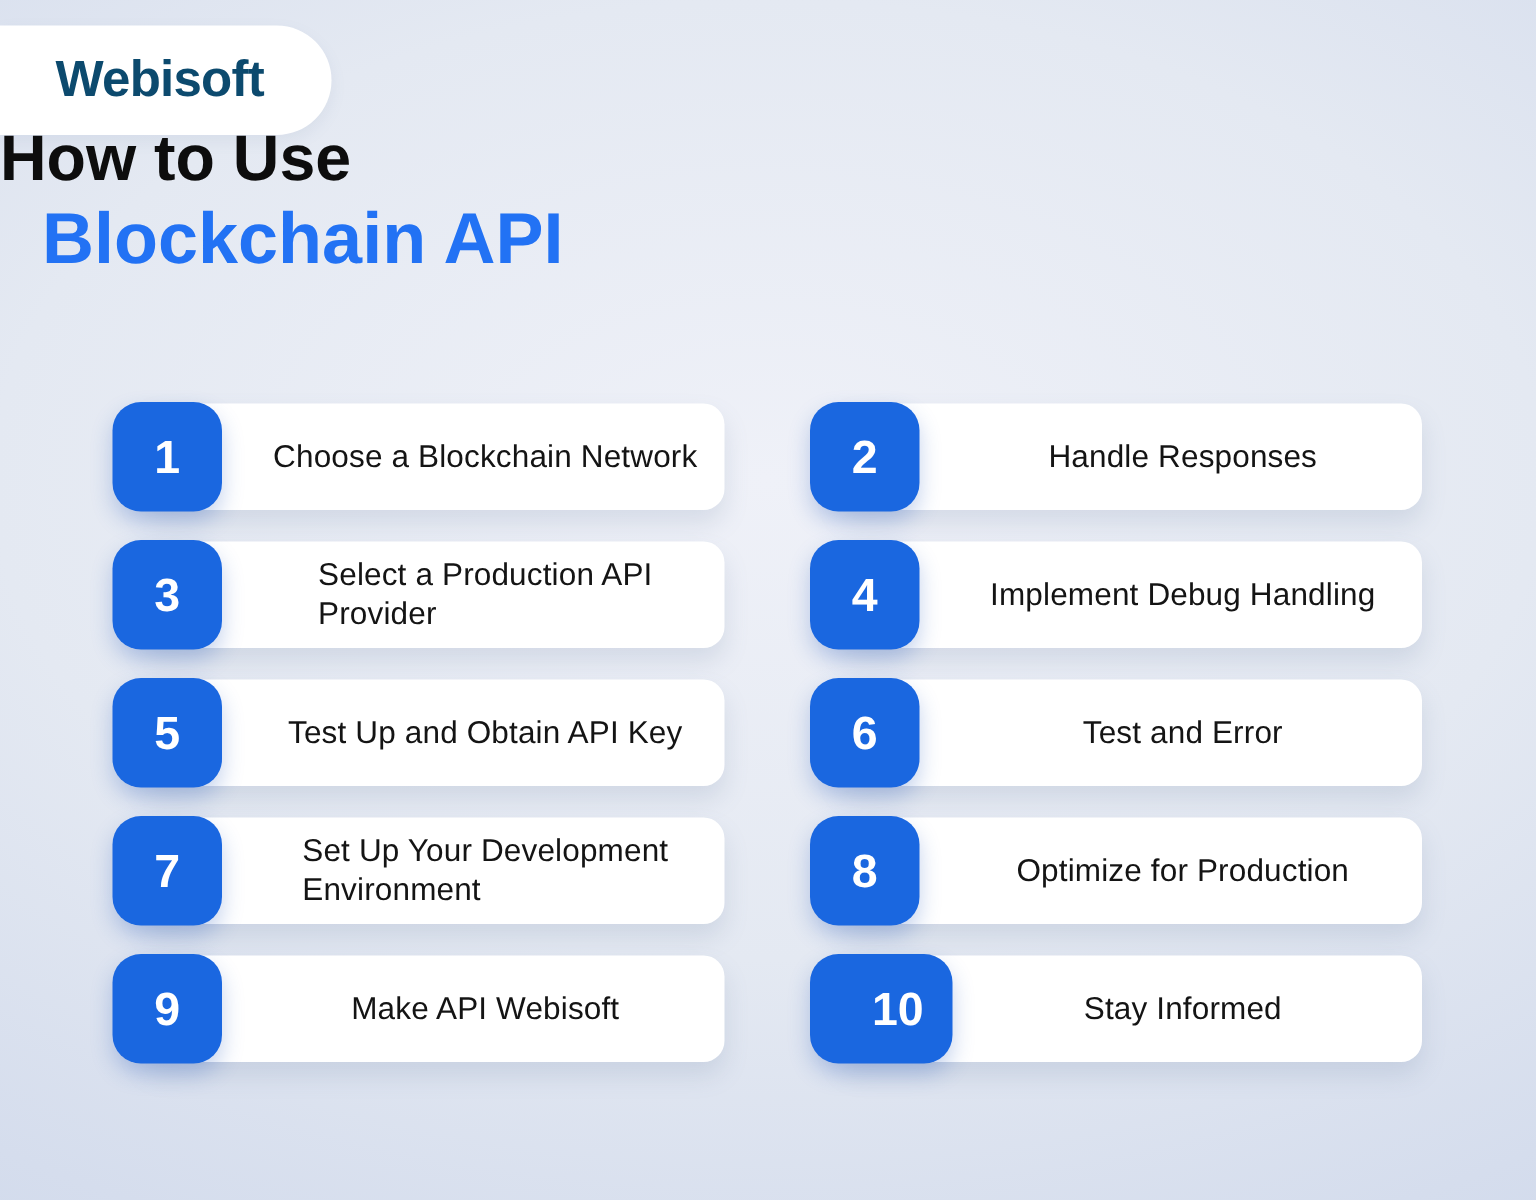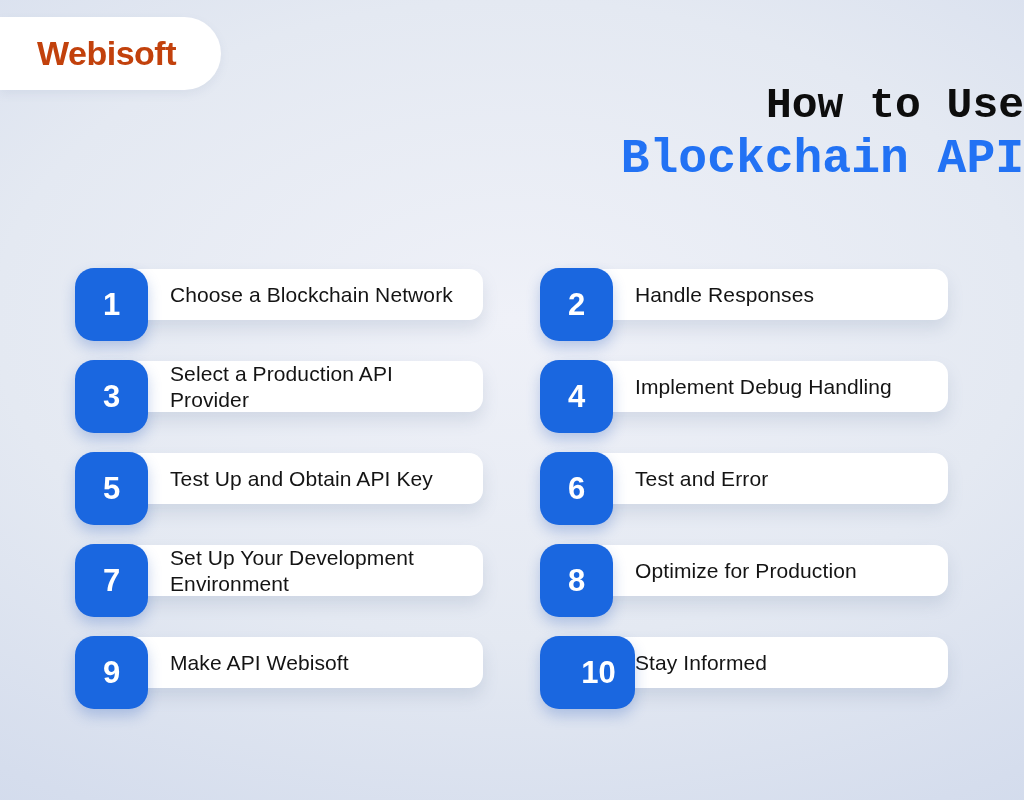--- a/index.html
+++ b/index.html
@@ -23,33 +23,32 @@
     border-radius: 0 40px 40px 0;
     display: flex;
     align-items: center;
     justify-content: center;
     box-shadow: 0 4px 10px rgba(110, 128, 165, 0.10);
   }
   .logo-text {
     font-size: 34px;
     font-weight: 700;
     letter-spacing: -0.5px;
-    color: #c2410c;
+    color: #0c4a6e;
     padding-right: 8px;
   }
 
   
   .title-block {
     position: absolute;
     top: 82px;
     left: 0;
     width: 100%;
-    text-align: right;
+    text-align: left;
     line-height: 1.12;
-    font-family: Liberation Mono, monospace;
   }
   .title-line1 {
     font-size: 43px;
     font-weight: 700;
     color: #0d0d0d;
   }
   .title-line2 {
     font-size: 48px;
     font-weight: 700;
     margin-top: 3px;
@@ -70,29 +69,30 @@
   .step {
     position: relative;
     width: 408px;
     height: 73px;
   }
   .step-card {
     position: absolute;
     left: 20px;
     top: 1px;
     width: 388px;
-    height: 51px;
+    height: 71px;
     background: #ffffff;
     border-radius: 14px;
     box-shadow: 0 9px 16px rgba(108, 127, 163, 0.18);
     display: flex;
     align-items: center;
     box-sizing: border-box;
     padding-left: 75px;
     padding-right: 6px;
+    justify-content: center;
   }
   .step-label {
     font-size: 21px;
     line-height: 26px;
     color: #141414;
     white-space: pre-line;
     letter-spacing: 0.1px;
   }
   .step-badge {
     position: absolute;

